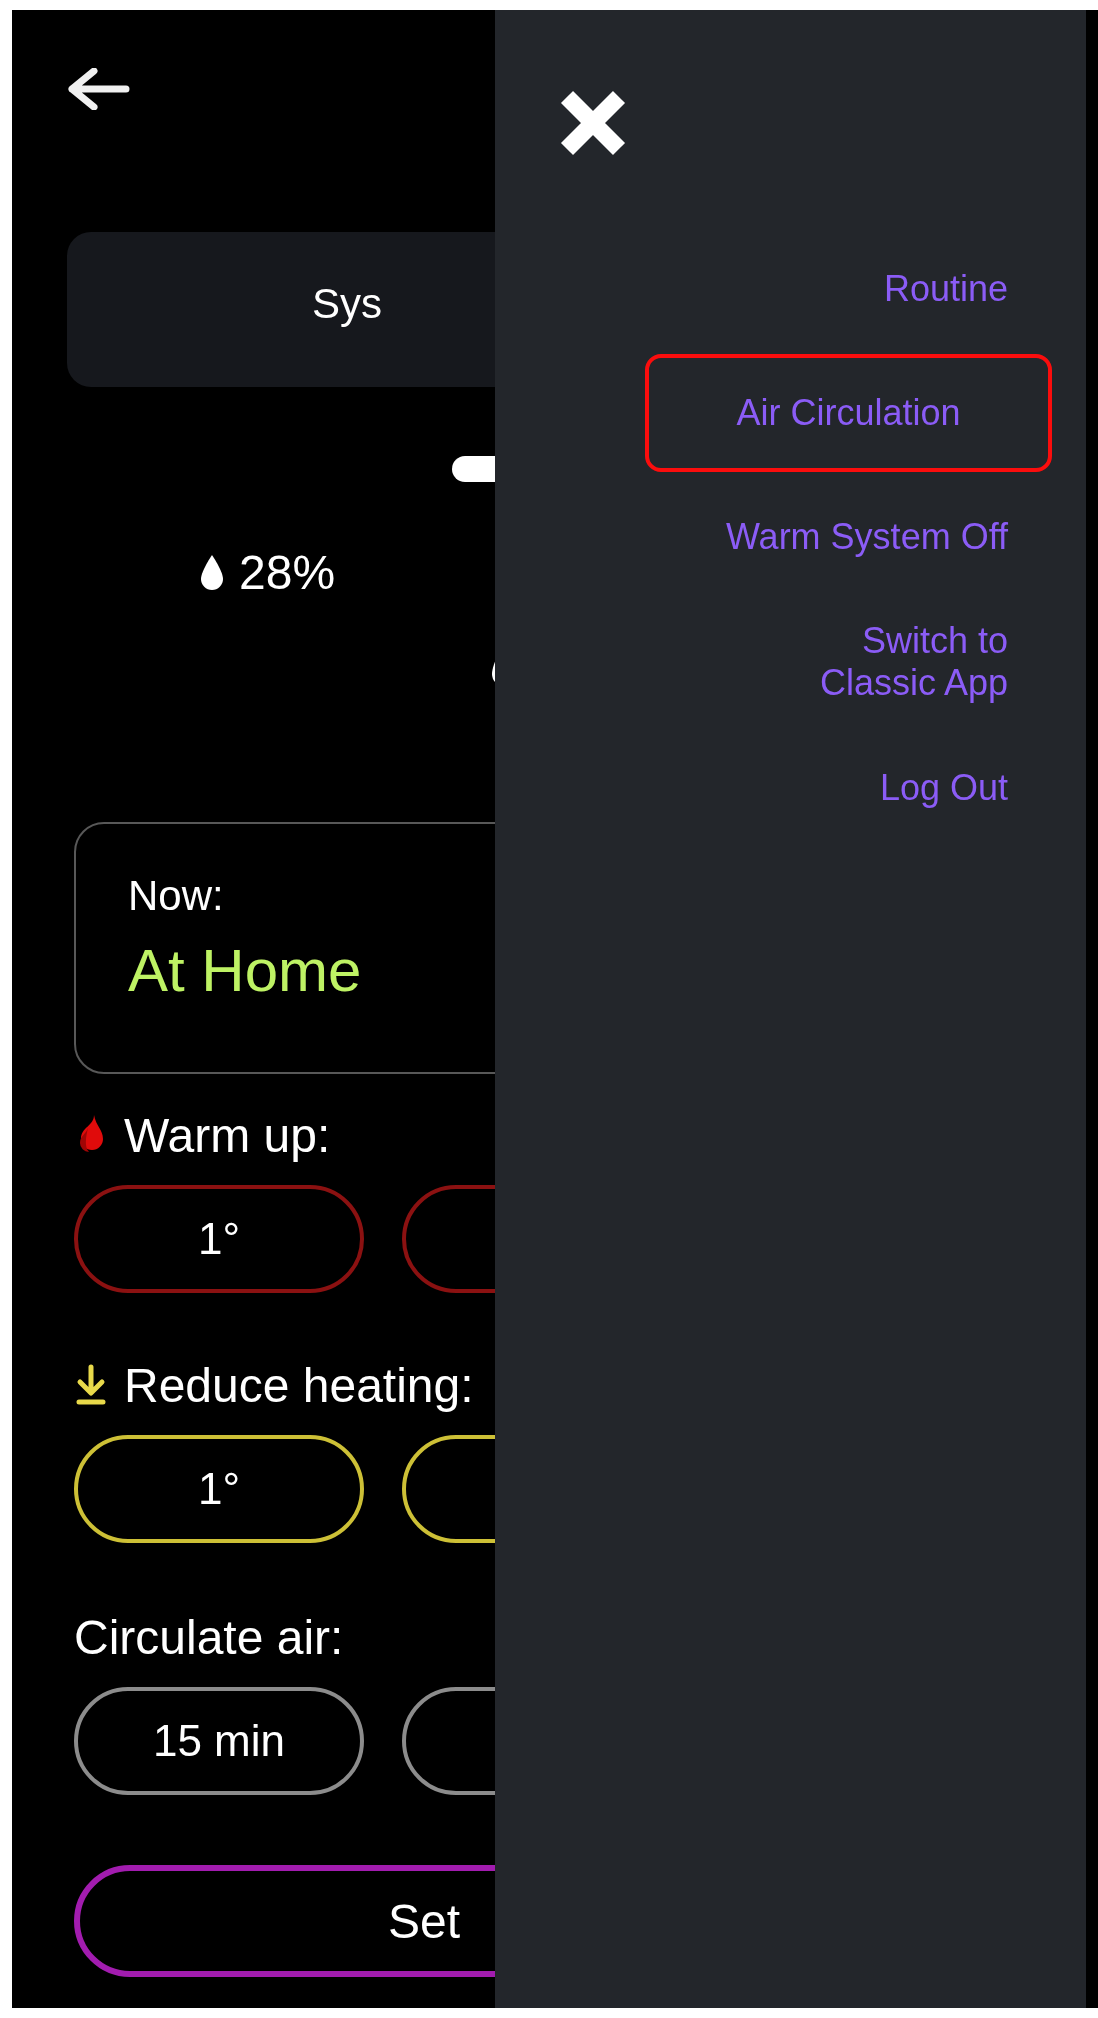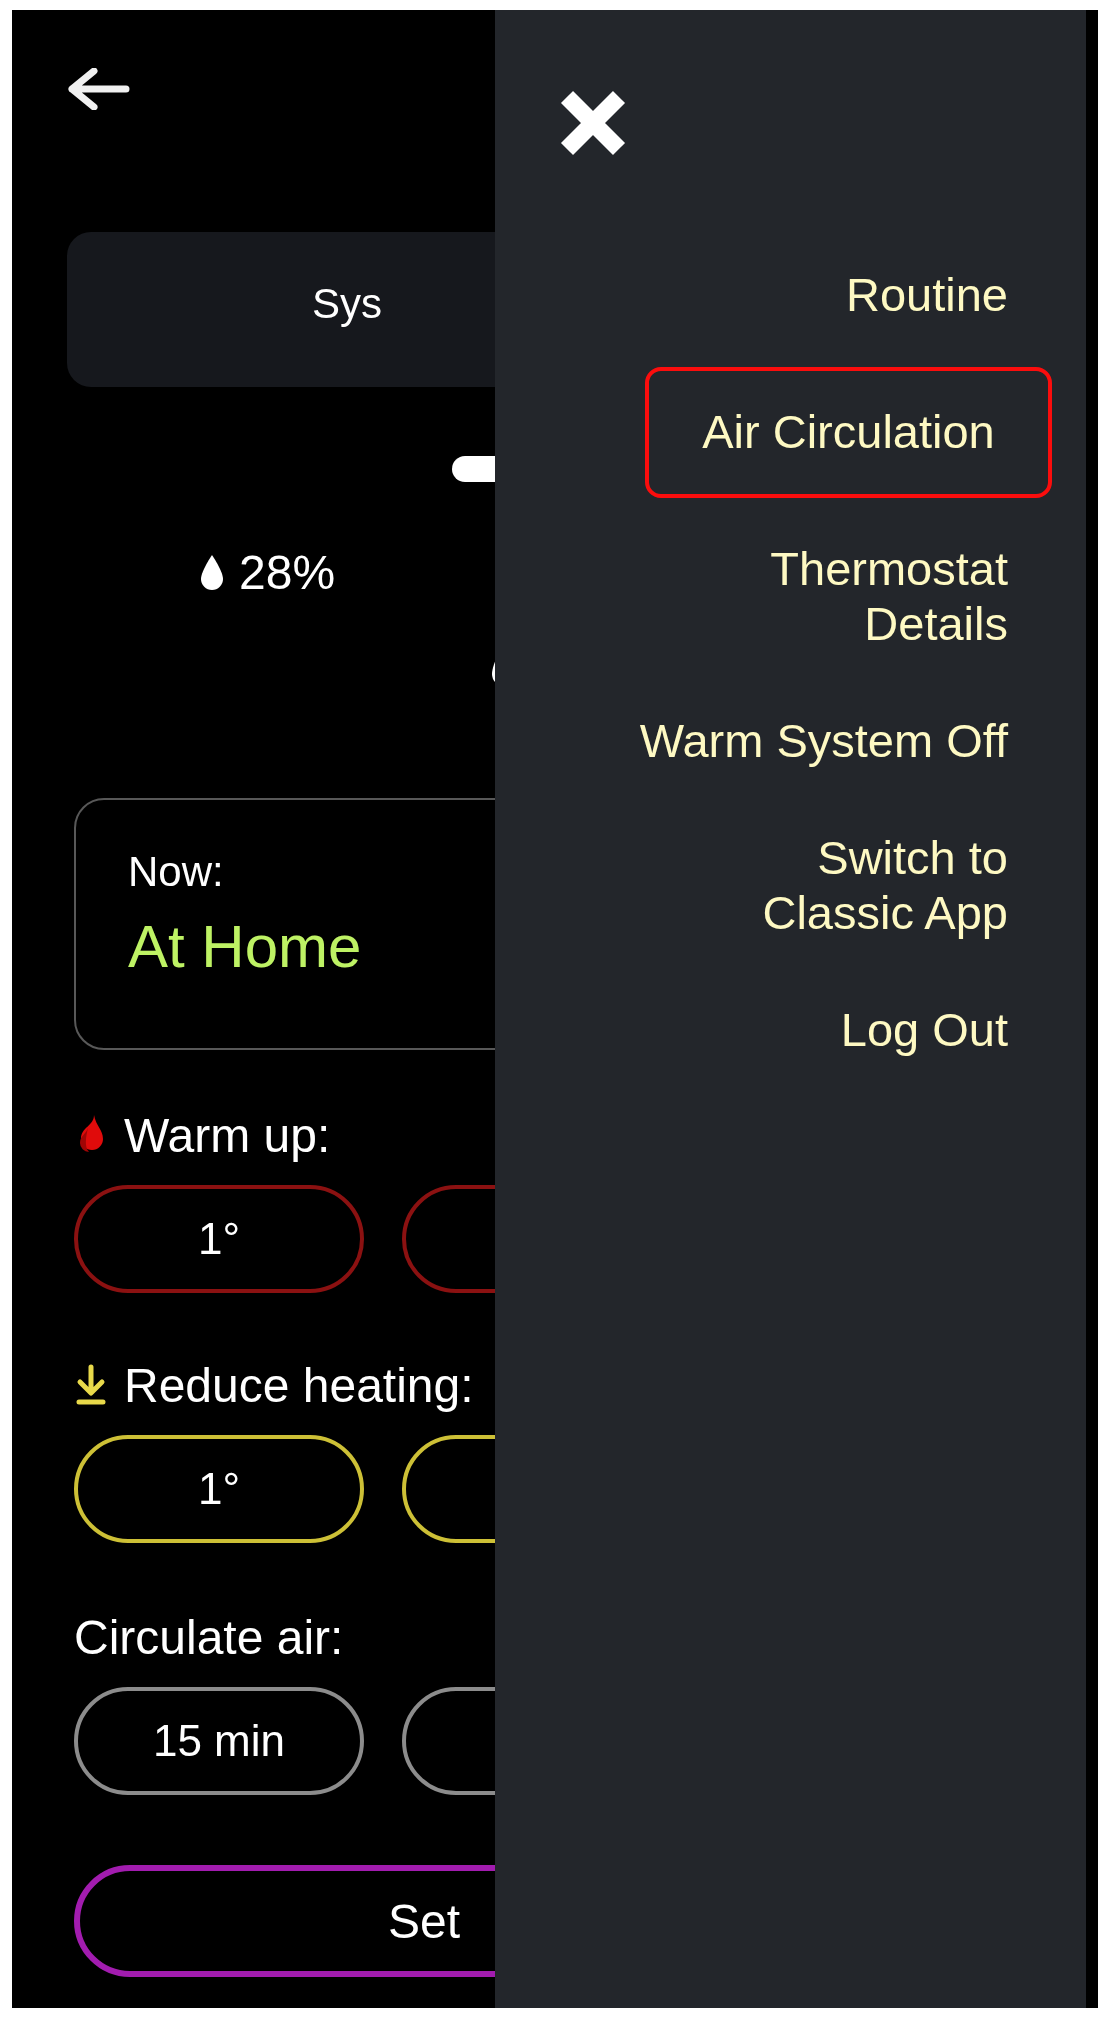--- a/index.html
+++ b/index.html
@@ -90,21 +90,21 @@
   .drop-icon { width:26px; height:38px; display:block; }
 
   .temp-partial {
     position:absolute;
     left:478px; top:630px;
     width:40px; height:56px;
   }
 
   .now-card {
     position:absolute;
-    left:62px; top:788px;
+    left:62px; top:812px;
     width:700px; height:252px;
     border:2px solid #585858;
     border-radius:30px;
   }
   .now-label {
     position:absolute;
     left:52px; top:48px;
     color:#ffffff;
     font-size:42px;
   }
@@ -177,22 +177,22 @@
     cursor:pointer;
   }
   .menu {
     position:absolute;
     left:0; top:240px;
     width:591px;
     padding-right:42px;
   }
   .menu-item {
     text-align:right;
-    color:#fef9c3;
-    font-size:47px;
+    color:#8b5cf6;
+    font-size:36px;
     line-height:1.17;
     padding:14px 32px;
     white-space:pre-line;
     border:4px solid transparent;
     border-radius:16px;
     margin-bottom:26px;
   }
   .menu-item.highlight {
     border-color:#fb0d0d;
     text-align:center;
@@ -285,22 +285,20 @@
 
       <div class="close-icon">
         <svg width="76" height="76" viewBox="0 0 76 76">
           <path d="M12 12 L64 64 M64 12 L12 64" stroke="#ffffff" stroke-width="17" stroke-linecap="butt"></path>
         </svg>
       </div>
 
       <div class="menu">
         <div class="menu-item">Routine</div>
         <div class="menu-item highlight">Air Circulation</div>
-        <div class="menu-item">Thermostat
-Details</div>
         <div class="menu-item">Warm System Off</div>
         <div class="menu-item">Switch to
 Classic App</div>
         <div class="menu-item">Log Out</div>
       </div>
     </div>
 
   </div>
 </div>
 

